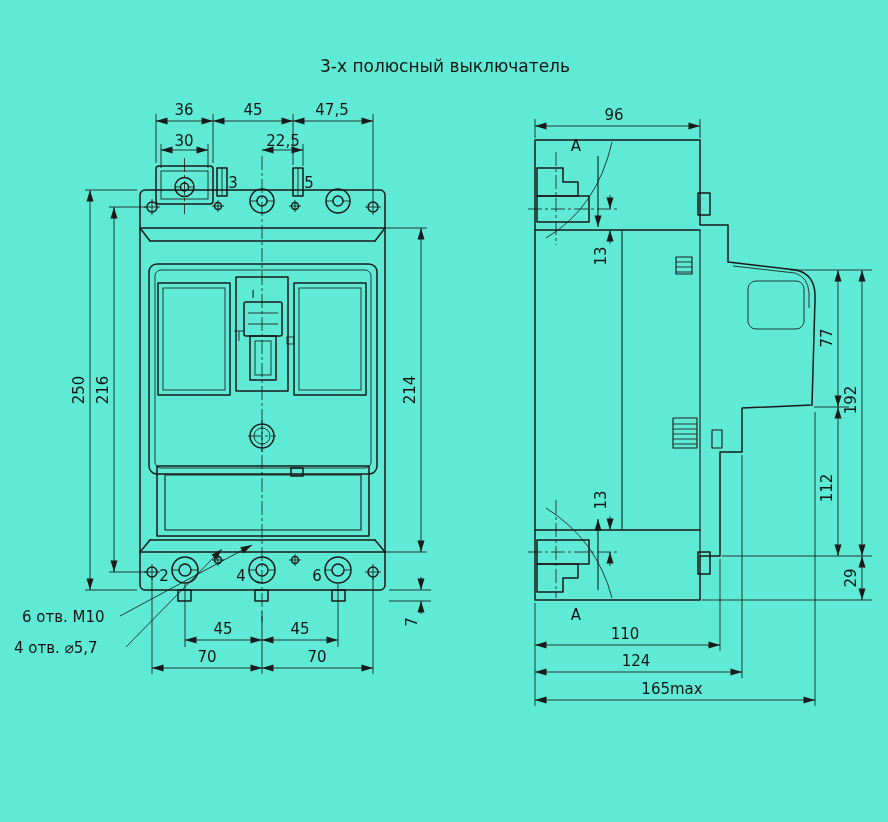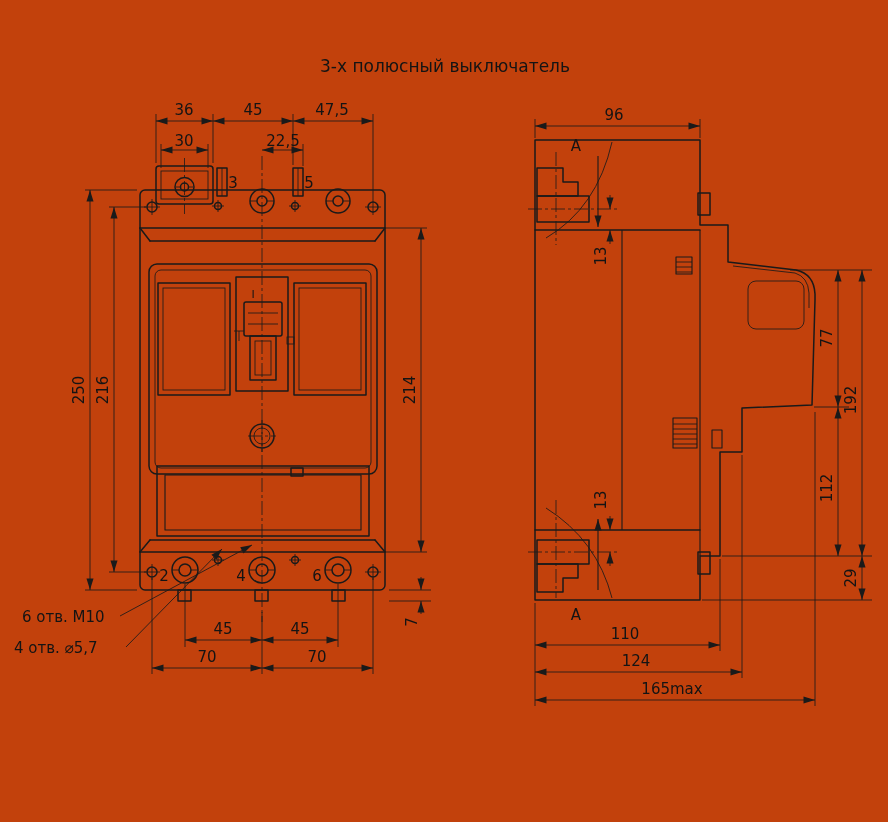--- a/index.html
+++ b/index.html
@@ -1,16 +1,16 @@
 <!DOCTYPE html>
 <html><head>
 <meta charset="utf-8">
 <style>
   html,body{margin:0;padding:0;background:#ffffff;}
-  .stage{width:888px;height:822px;position:relative;background:#c2410c;}
+  .stage{width:888px;height:822px;position:relative;background:#5eead4;}
   svg{display:block;}
   .o  {stroke:#1a1a1a;stroke-width:1.5;fill:none;stroke-linejoin:round;stroke-linecap:round;}
   .m  {stroke:#1a1a1a;stroke-width:1.1;fill:none;stroke-linejoin:round;}
   .d  {stroke:#1a1a1a;stroke-width:0.85;fill:none;}
   .cl {stroke:#1a1a1a;stroke-width:0.8;fill:none;stroke-dasharray:14 3 3 3;}
   .tx {font-family:"DejaVu Sans",sans-serif;font-size:15px;fill:#141414;}
   .ts {font-family:"DejaVu Sans",sans-serif;font-size:11px;fill:#141414;}
   .tt {font-family:"DejaVu Sans",sans-serif;font-size:17px;fill:#141414;}
 </style>
 </head>

